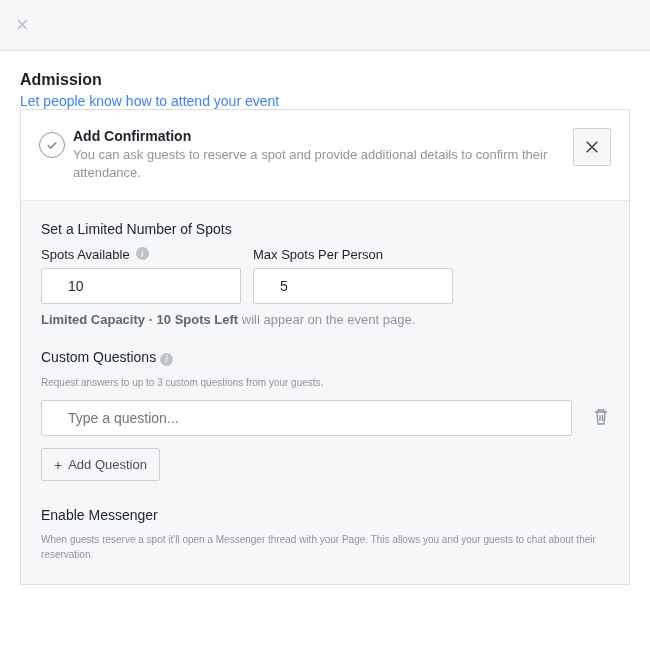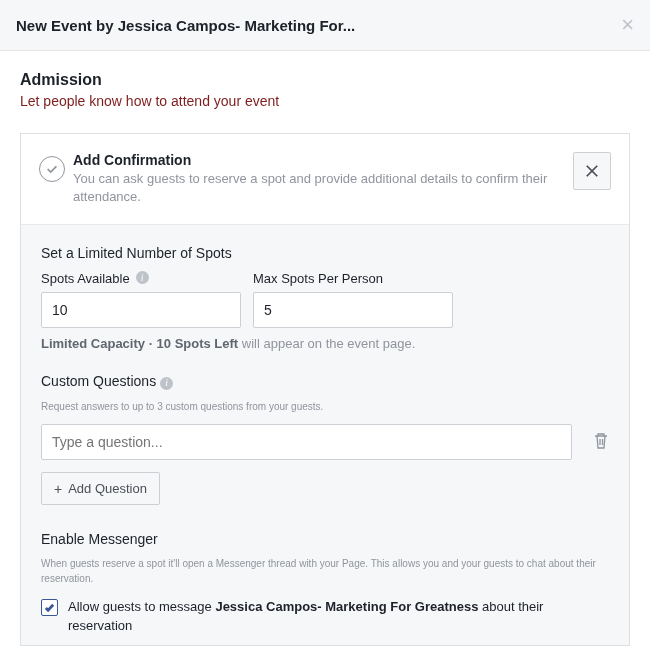--- a/index.html
+++ b/index.html
@@ -32,23 +32,22 @@
     .content {
       padding: 20px 20px 10px 20px;
     }
     .section-title {
       font-weight: bold;
       font-size: 16px;
       color: #1d2129;
       margin-bottom: 4px;
     }
     .section-sub {
-      color: #7f1d1d;
-      font-size: 14px;
-      margin-bottom: 24px;
+      color: #3b82f6;
+      font-size: 14px;
     }
     .panel {
       border: 1px solid #dddfe2;
     }
     .confirm-row {
       display: flex;
       align-items: flex-start;
       padding: 18px 18px;
       gap: 8px;
       background: #fff;
@@ -109,21 +108,21 @@
       font-style: italic;
       font-family: Georgia, serif;
       display: inline-flex;
       align-items: center;
       justify-content: center;
       line-height: 1;
     }
     input[type="text"] {
       border: 1px solid #ccd0d5;
       border-radius: 2px;
-      padding: 9px 10px;
+      padding: 9px 26px;
       font-size: 14px;
       background: #fff;
       width: 200px;
       color: #1d2129;
     }
     .caption {
       font-size: 13px;
       color: #90949c;
       margin-top: 2px;
       margin-bottom: 22px;
@@ -186,21 +185,20 @@
       margin-top: 1px;
     }
     .cb svg { width: 11px; height: 11px; stroke: #385898; stroke-width: 3; fill: none; }
     .cb-label { font-size: 13px; color: #1d2129; line-height: 1.4; }
     .cb-label strong { font-weight: bold; }
   </style>
 </head>
 <body>
 
 <div class="header">
-  <div class="header-title">New Event by Jessica Campos- Marketing For...</div>
   <div class="header-close">×</div>
 </div>
 
 <div class="content">
   <div class="section-title">Admission</div>
   <div class="section-sub">Let people know how to attend your event</div>
 
   <div class="panel">
 
     <div class="confirm-row">
@@ -254,26 +252,16 @@
             </svg>
         </div>
       </div>
       <button class="add-btn">
         <span class="plus">+</span>
         <span>Add Question</span>
       </button>
 
       <div class="sub-heading">Enable Messenger</div>
       <div class="desc-text">When guests reserve a spot it'll open a Messenger thread with your Page. This allows you and your guests to chat about their reservation.</div>
-      <div class="cb-row">
-        <div class="cb">
-          <svg viewBox="0 0 12 12">
-              <polyline points="2,6.5 4.5,9 10,3"></polyline>
-            </svg>
-        </div>
-        <div class="cb-label">
-          <span>Allow guests to message </span><strong>Jessica Campos- Marketing For Greatness</strong><span> about their reservation</span>
-        </div>
-      </div>
 
     </div>
   </div>
 </div>
 
 </body></html>

